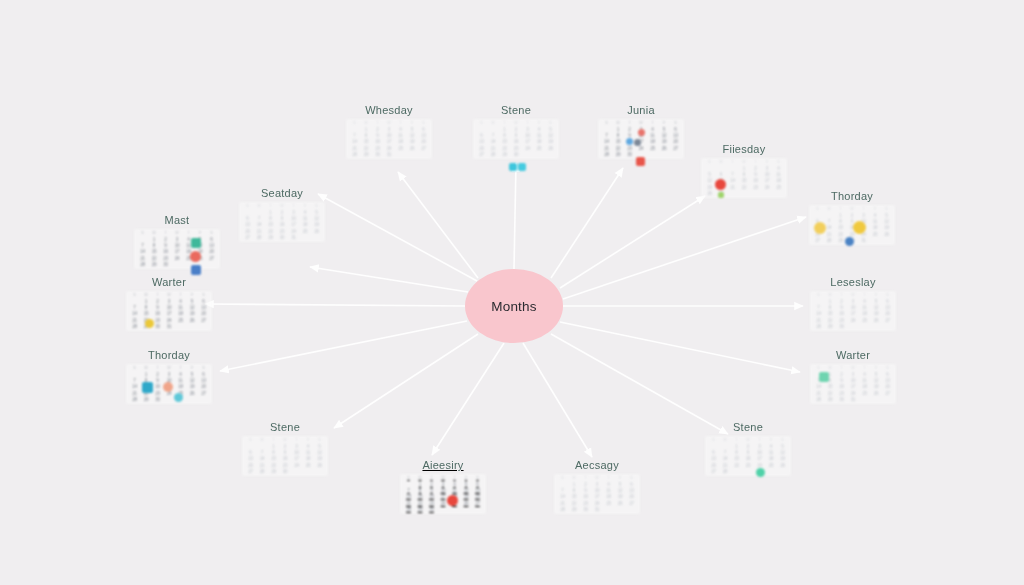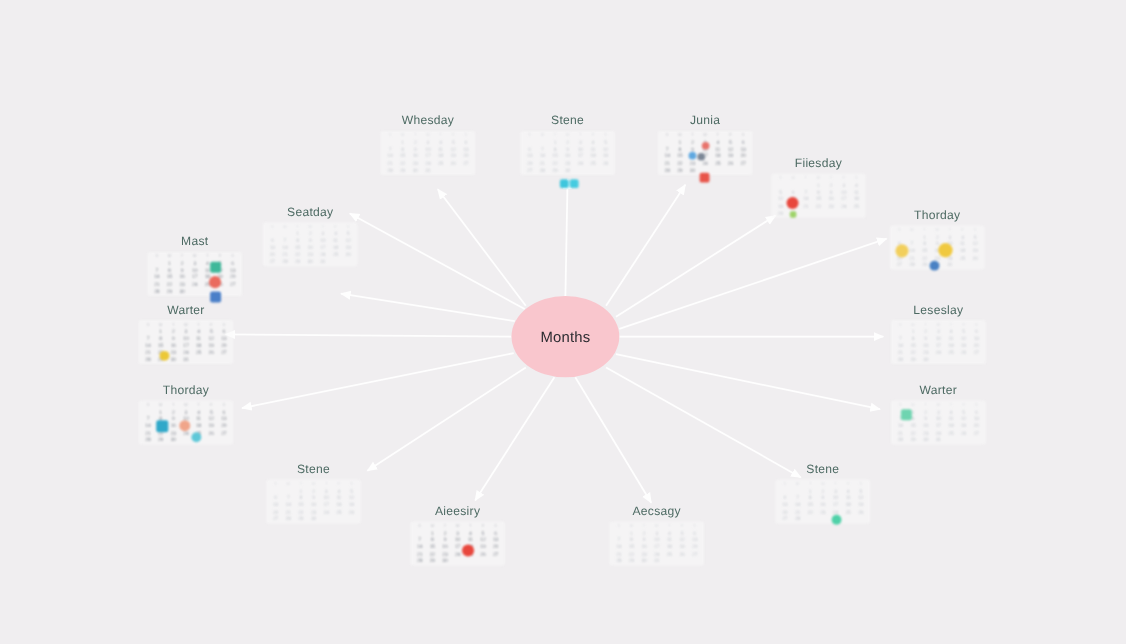--- a/index.html
+++ b/index.html
@@ -669,21 +669,21 @@
             <span>28</span>
             <span>29</span>
             <span>30</span>
             <span>31</span>
             <span></span>
             <span></span>
             <span></span>
           </div>
         </div>
       </div>
-      <div class="node" style="left: 360px; top: 459px;">
+      <div class="node" style="left: 387px; top: 459px; text-decoration: underline;">
         <div class="node-title" style="color: rgb(77, 106, 99);">Aieesiry</div>
         <div class="cal dark">
           <div class="cal-head">
             <span>S</span>
             <span>M</span>
             <span>T</span>
             <span>W</span>
             <span>T</span>
             <span>F</span>
             <span>S</span>

